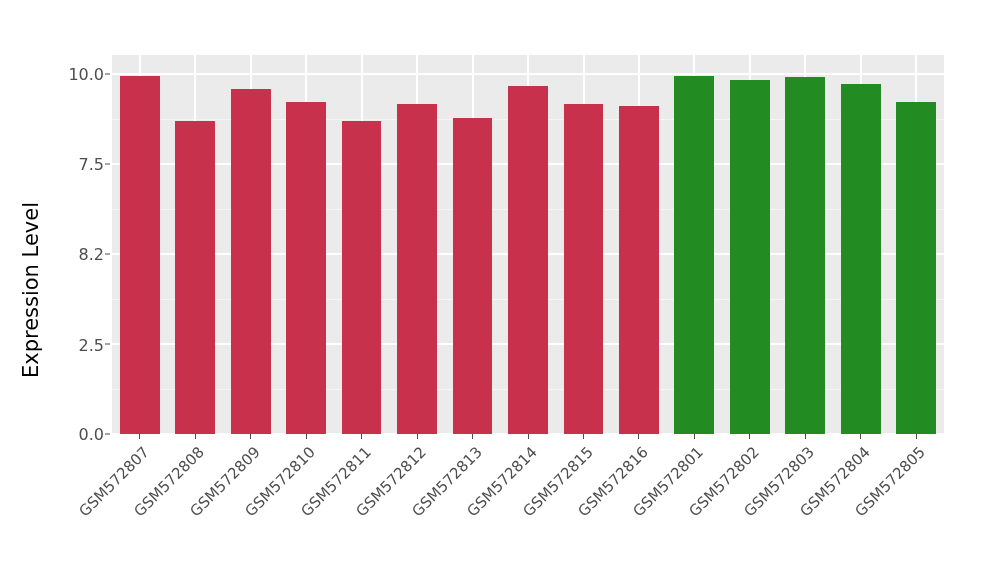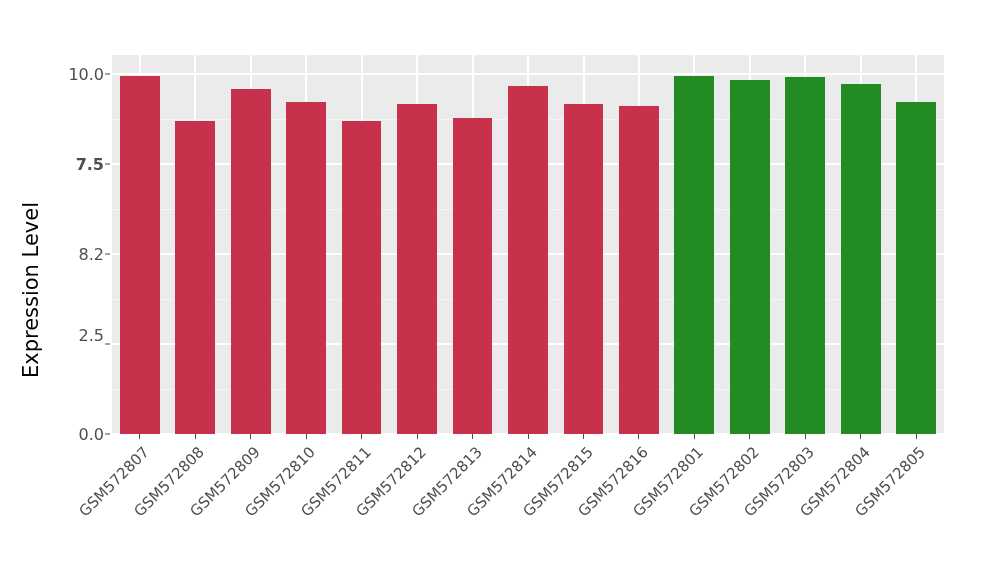--- a/index.html
+++ b/index.html
@@ -125,23 +125,23 @@
 </style>
 </head>
 <body>
 
 <div id="figure">
 
   <div id="ylabel">Expression Level</div>
 
   <div id="ytick-area">
       <div class="ytick" style="top: 434px;">0.0</div>
-      <div class="ytick" style="top: 335px;">2.5</div>
+      <div class="ytick" style="top: 345px;">2.5</div>
       <div class="ytick" style="top: 253.9px;">8.2</div>
-      <div class="ytick" style="top: 163.8px; font-weight: bold;">7.5</div>
+      <div class="ytick" style="top: 163.8px;">7.5</div>
       <div class="ytick" style="top: 73.7px;">10.0</div>
     </div>
 
   <div id="panel">
       <div class="grid-minor-h" style="top: 334px;"></div>
       <div class="grid-minor-h" style="top: 243.9px;"></div>
       <div class="grid-minor-h" style="top: 153.8px;"></div>
       <div class="grid-minor-h" style="top: 63.8px;"></div>
       <div class="grid-major-h" style="top: 378px;"></div>
       <div class="grid-major-h" style="top: 287.9px;"></div>

